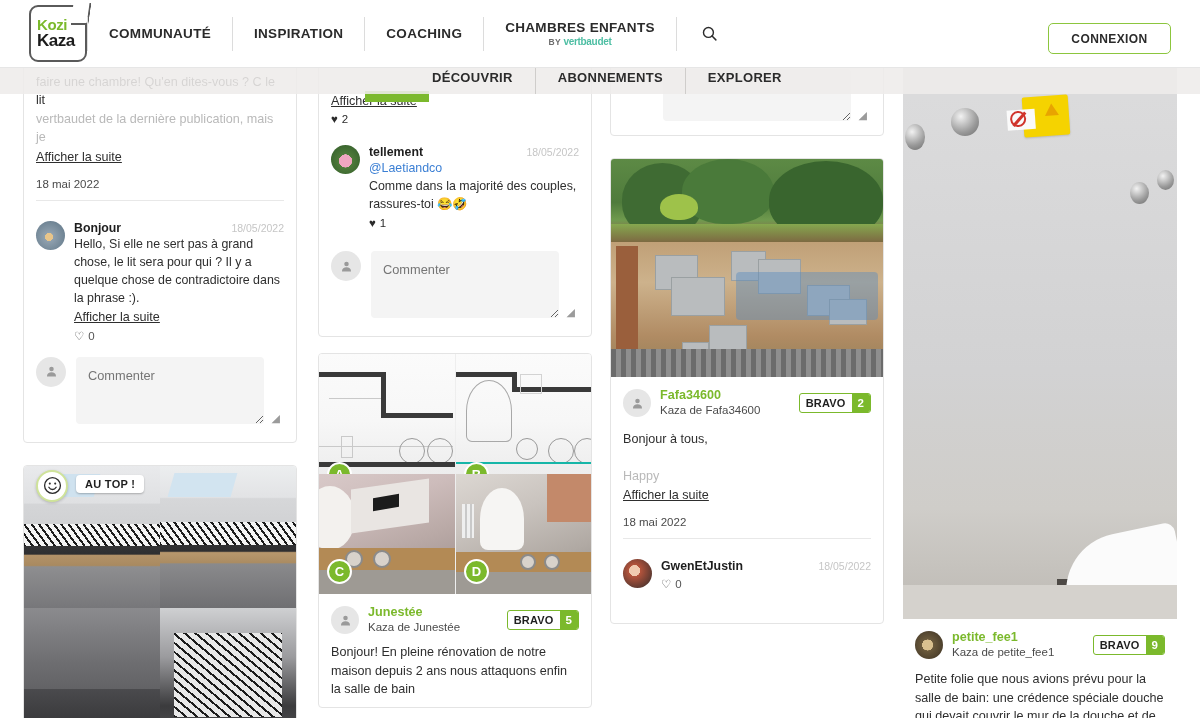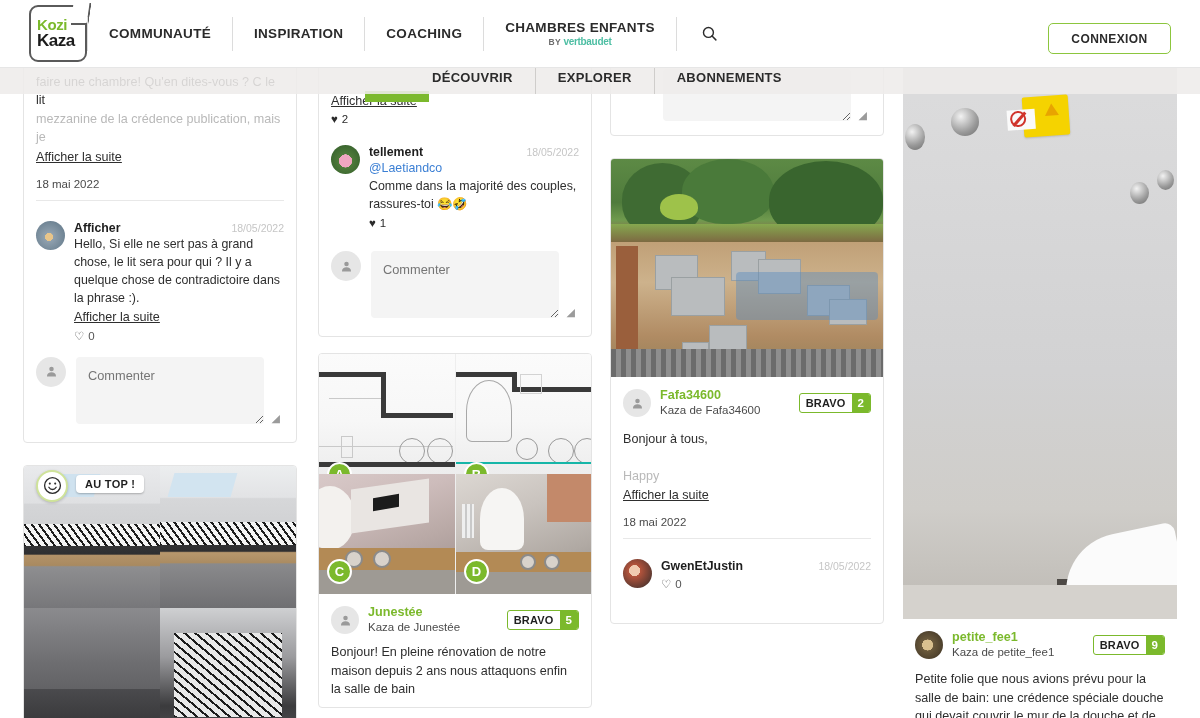--- a/index.html
+++ b/index.html
@@ -225,31 +225,31 @@
 
   <div class="board">
 
     <div class="col col1">
 
       <div class="card">
         <div class="post-body">
           <div class="post-text muted">Il y a une pièce qui ne sert en</div>
           <div class="post-text muted">pas à grand chose, donc nous envisageons d'en</div>
           <div class="post-text">faire une chambre! Qu'en dites-vous ? C le lit</div>
-          <div class="post-text muted">mezzanine de la crédence publication, mais je</div>
+          <div class="post-text muted">vertbaudet de la dernière publication, mais je</div>
           <div class="show-more">Afficher la suite</div>
           <div class="post-date">18 mai 2022</div>
           <div class="divider"></div>
         </div>
 
         <div class="comment">
           <div class="avatar" style="background:radial-gradient(circle at 45% 55%, #e8c58a 0 18%, #8fa0ae 19%, #6f8494 70%, #5d7183 100%);"></div>
           <div class="comment-main">
             <div class="c-head">
-              <span class="c-name">Afficher</span>
+              <span class="c-name">Bonjour</span>
               <span class="c-date">18/05/2022</span>
             </div>
             <div class="c-text">Hello, Si elle ne sert pas à grand chose, le lit sera pour qui ? Il y a quelque chose de contradictoire dans la phrase :).</div>
             <div class="show-more">Afficher la suite</div>
             <div class="likes outline">
               <span>♡</span>
               <span>0</span>
             </div>
           </div>
         </div>
@@ -532,24 +532,24 @@
     </div>
 
   </div>
 
   <div class="subnav">
     <div class="subnav-inner">
       <div class="subnav-item">
         <span>DÉCOUVRIR</span>
       </div>
       <div class="subnav-item">
+        <span>ABONNEMENTS</span>
+      </div>
+      <div class="subnav-item">
         <span>EXPLORER</span>
-      </div>
-      <div class="subnav-item">
-        <span>ABONNEMENTS</span>
       </div>
     </div>
   </div>
 
   <div class="header">
     <div class="logo">
       <div class="tail"></div>
       <div class="kozi">Kozi</div>
       <div class="kaza">Kaza</div>
     </div>

